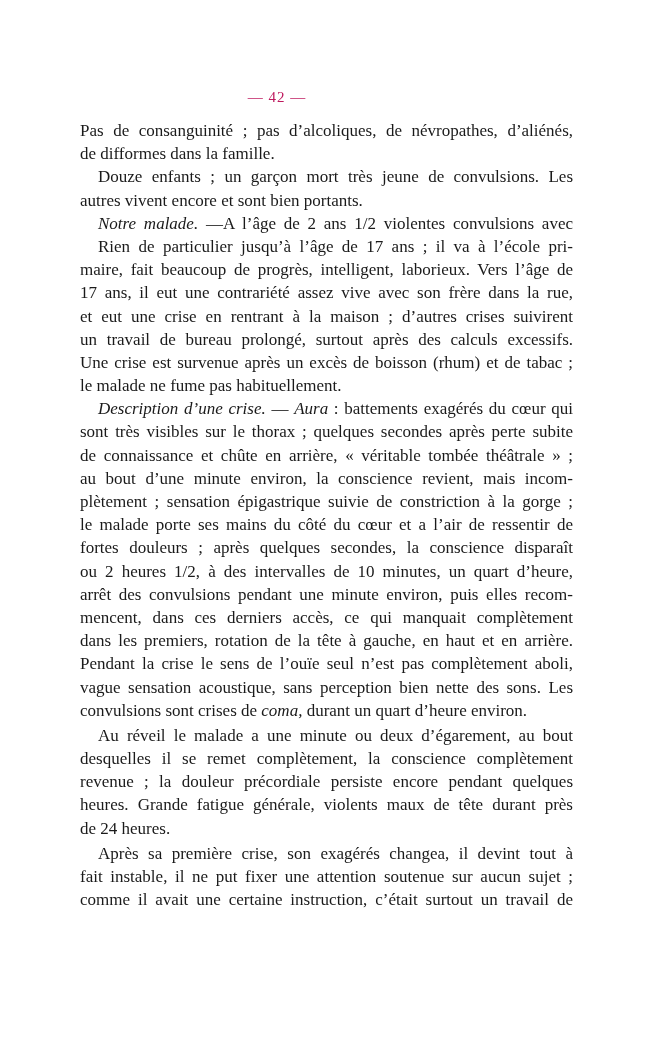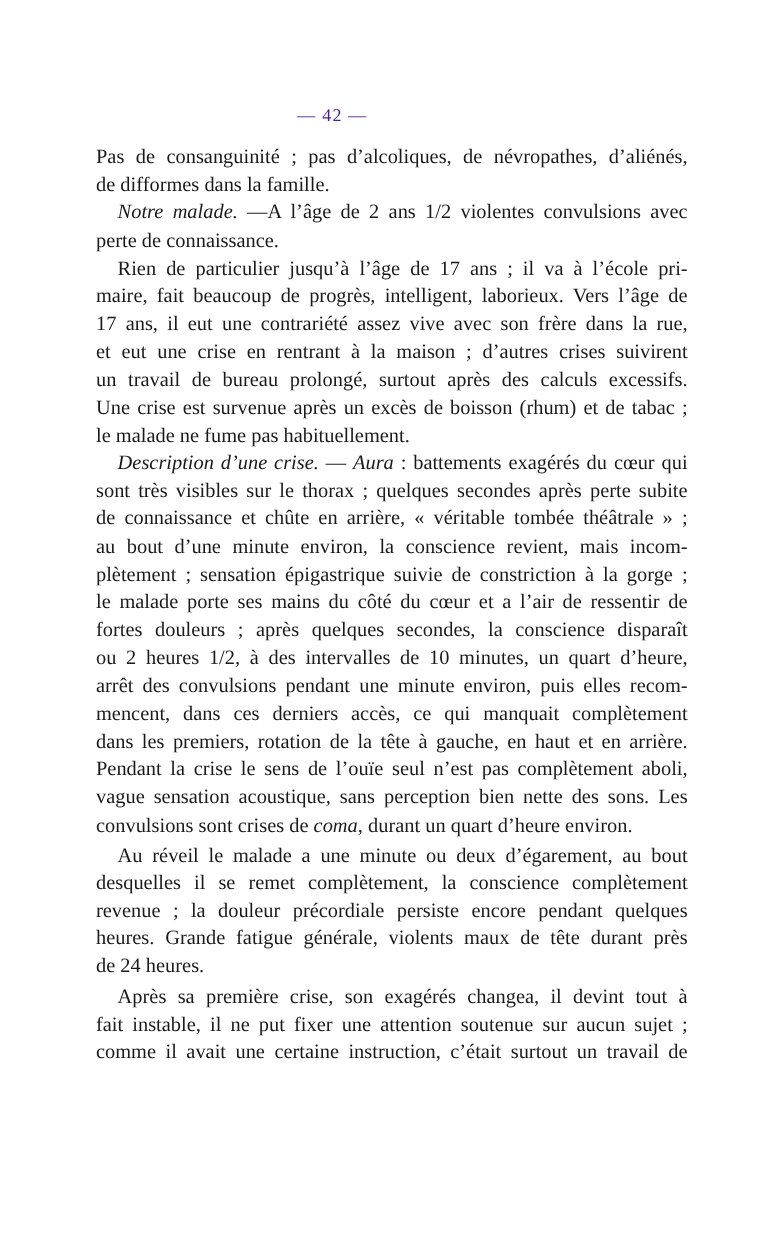--- a/index.html
+++ b/index.html
@@ -4,21 +4,21 @@
   <style>
     html, body { margin: 0; padding: 0; background: #ffffff; }
     body { width: 650px; height: 1037px; position: relative; overflow: hidden; }
     .page {
       position: absolute; left: 0; top: 0; width: 650px; height: 1037px;
       background: #ffffff; color: #1a1a1a;
       font-family: "Liberation Serif", "DejaVu Serif", serif;
     }
     .page-number {
       position: absolute; top: 89px; left: 0; width: 554px;
-      text-align: center; font-size: 15px; letter-spacing: 1px; color: #4c1d95;
+      text-align: center; font-size: 15px; letter-spacing: 1px; color: #be185d;
     }
     .text-block {
       position: absolute; left: 80px; top: 119px; width: 493px;
       font-size: 17px; line-height: 23.2px;
     }
     .line {
       display: block; white-space: nowrap; height: 23.2px;
       text-align: justify; text-align-last: justify;
     }
     .line.last { text-align-last: left; }
@@ -32,24 +32,27 @@
 <div class="page">
   <div class="page-number">— 42 —</div>
 
   <div class="text-block">
 
     <div>
       <span class="line">Pas de consanguinité ; pas d’alcoliques, de névropathes, d’aliénés,</span>
       <span class="line last">de difformes dans la famille.</span>
     </div>
 
+    <div>
+      <span class="line indent">Douze enfants ; un garçon mort très jeune de convulsions. Les</span>
+      <span class="line last">autres vivent encore et sont bien portants.</span>
+    </div>
 
     <div>
       <span class="line indent"><em class="it">Notre malade.</em><span> —A l’âge de 2 ans 1/2 violentes convulsions avec</span></span>
-      <span class="line last">perte de connaissance.</span>
     </div>
 
     <div>
       <span class="line indent">Rien de particulier jusqu’à l’âge de 17 ans ; il va à l’école pri-</span>
       <span class="line">maire, fait beaucoup de progrès, intelligent, laborieux. Vers l’âge de</span>
       <span class="line">17 ans, il eut une contrariété assez vive avec son frère dans la rue,</span>
       <span class="line">et eut une crise en rentrant à la maison ; d’autres crises suivirent</span>
       <span class="line">un travail de bureau prolongé, surtout après des calculs excessifs.</span>
       <span class="line">Une crise est survenue après un excès de boisson (rhum) et de tabac ;</span>
       <span class="line last">le malade ne fume pas habituellement.</span>

